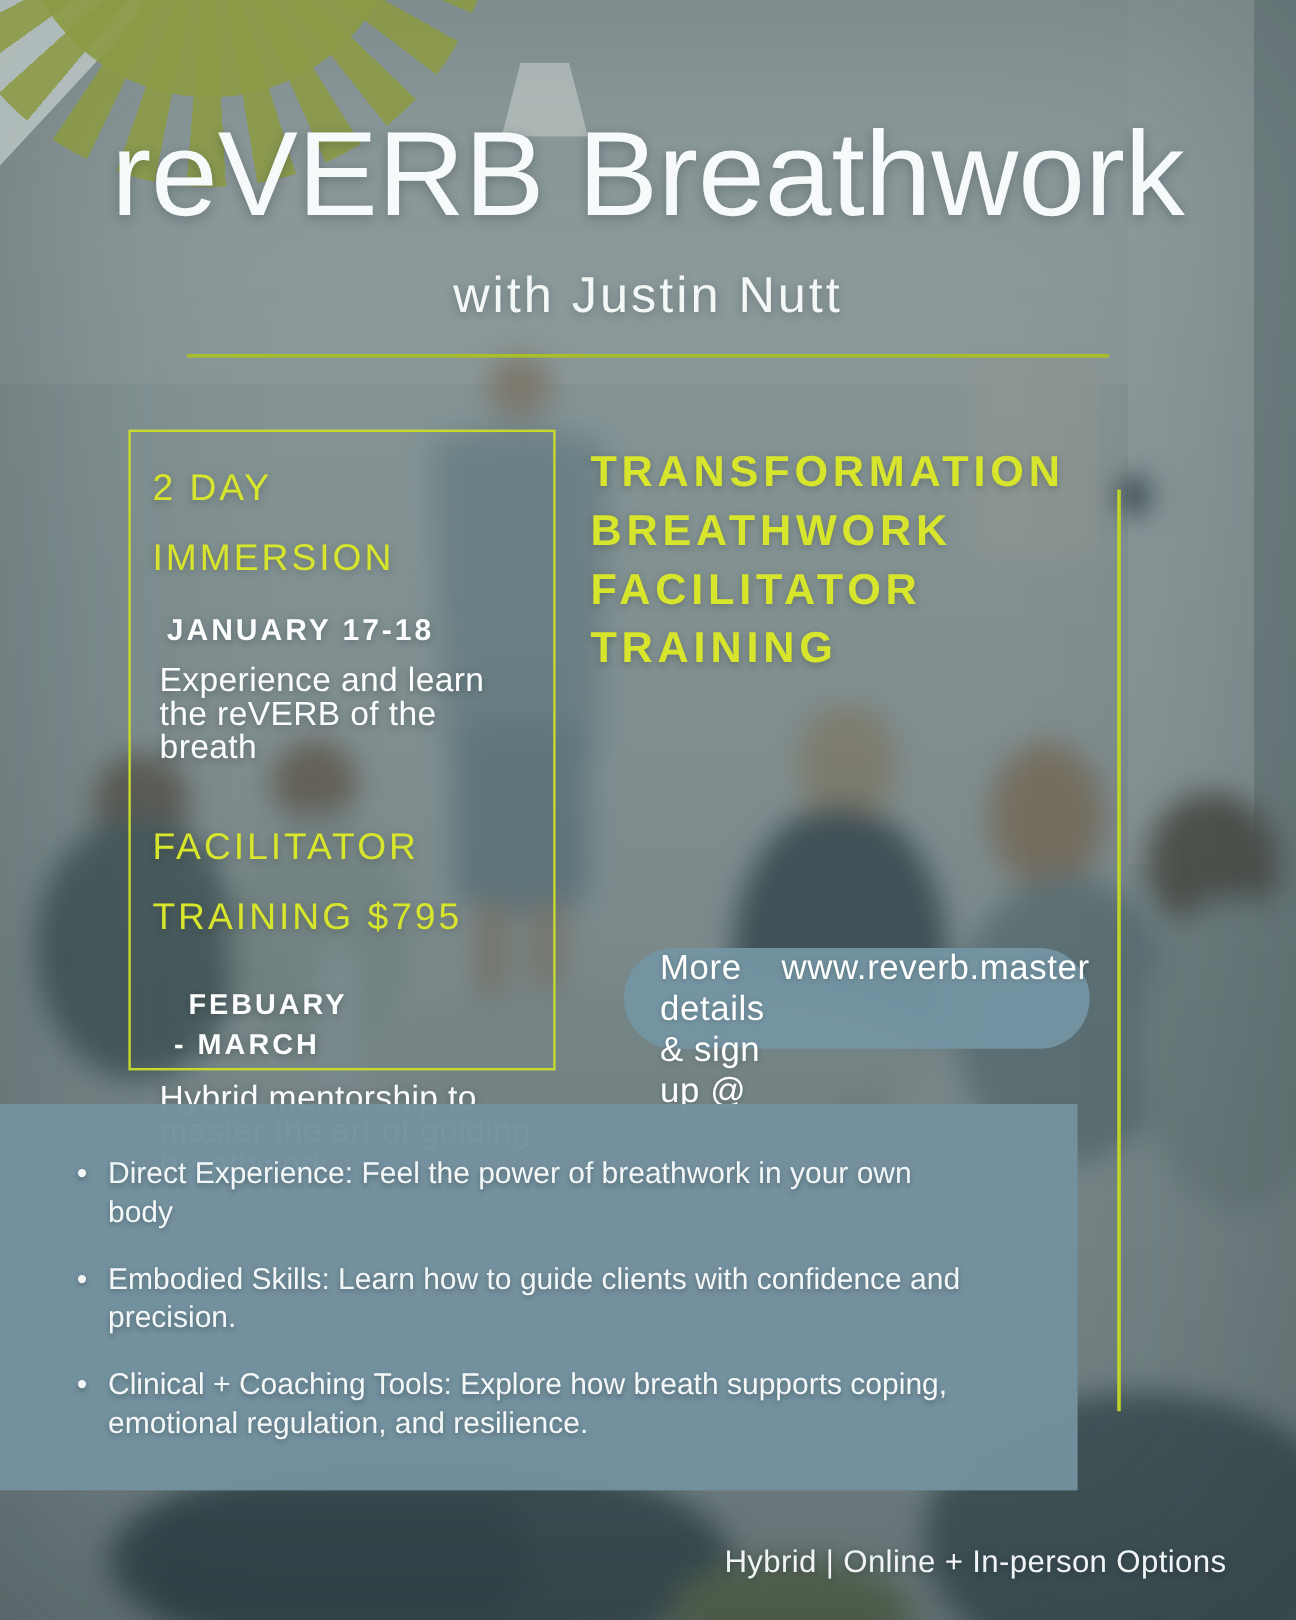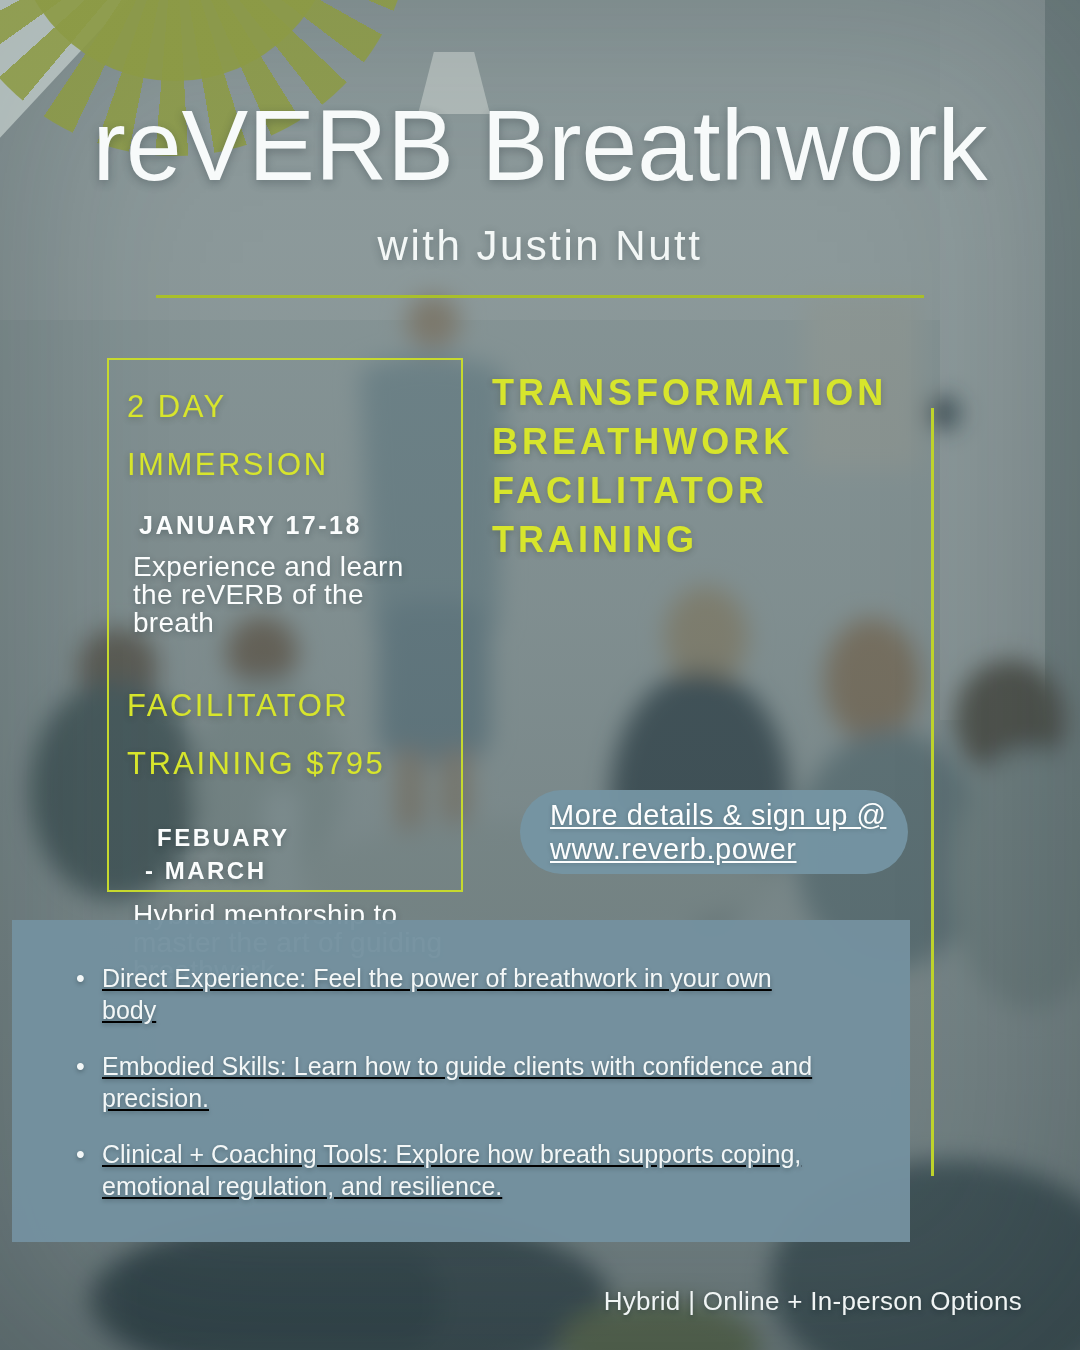--- a/index.html
+++ b/index.html
@@ -62,31 +62,30 @@
     font-size:36px; font-weight:700; letter-spacing:4px; line-height:49px;
   }
   .program-bullets { position:absolute; left:492px; top:582px; width:420px; list-style:none; }
   .program-bullets li { position:relative; padding-left:28px; width:400px; margin-bottom:26px;
     font-size:26px; font-weight:700; letter-spacing:2.2px; line-height:34px; }
   .program-bullets li::before { content:"\2022"; position:absolute; left:0; top:-2px; font-size:30px; }
 
   .cta-pill {
     position:absolute; left:520px; top:790px; width:388px; height:84px; border-radius:42px;
     background:rgba(117,149,164,.94);
-    display:flex; flex-direction:column; justify-content:center; padding-left:30px;
+    display:flex; justify-content:center; padding-left:30px;
     color:#fdfefe; font-size:29px; line-height:34px; letter-spacing:.5px;
-    text-shadow:0 1px 4px rgba(25,40,45,.25); cursor:pointer;text-decoration:underline;
+    text-shadow:0 1px 4px rgba(25,40,45,.25); cursor:pointer;
   }
 
   .vline { position:absolute; left:931px; top:408px; width:3px; height:768px; background:#bed32b; }
 
   .benefits-panel {
-    position:absolute; left:12px; top:920px; width:898px; height:322px;
+    position:absolute; left:0; top:920px; width:898px; height:322px;
     background:rgba(116,145,159,.97);
-    text-decoration:underline;
   }
   .benefits-list { list-style:none; padding:42px 0 0 64px; }
   .benefits-list li { position:relative; padding-left:26px; margin-bottom:24px;
     font-size:25px; line-height:32px; color:#f3f7f7; text-shadow:0 2px 4px rgba(25,40,45,.35); }
   .benefits-list li::before { content:"\2022"; position:absolute; left:0; top:0; font-size:25px; color:#f3f7f7; }
   .benefits-list li:nth-child(1) { max-width:756px; }
   .benefits-list li:nth-child(2) { max-width:806px; }
   .benefits-list li:nth-child(3) { max-width:776px; }
 
   .footer-note {
@@ -160,21 +159,21 @@
         <span class="l2">- MARCH</span>
       </div>
       <div class="desc two white-t">Hybrid mentorship to master the art of guiding breathwork</div>
     </section>
 
     <h2 class="program-heading neon">TRANSFORMATION BREATHWORK FACILITATOR TRAINING</h2>
 
 
     <div class="cta-pill">
       <span>More details &amp; sign up @</span>
-      <span>www.reverb.power</span>
+      <span>www.reverb.master</span>
     </div>
 
     <div class="vline"></div>
 
     <section class="benefits-panel">
       <ul class="benefits-list">
         <li>Direct Experience: Feel the power of breathwork in your own body</li>
         <li>Embodied Skills: Learn how to guide clients with confidence and precision.</li>
         <li>Clinical + Coaching Tools: Explore how breath supports coping, emotional regulation, and resilience.</li>
       </ul>

